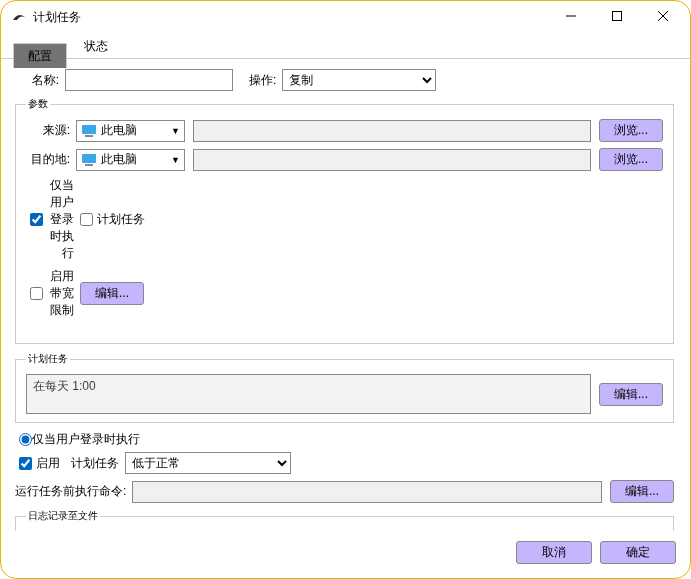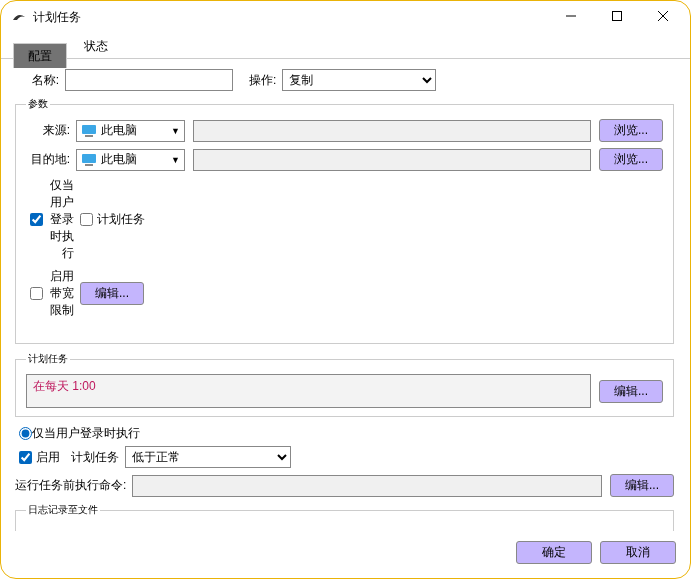--- a/index.html
+++ b/index.html
@@ -22,21 +22,21 @@
 button { border: 1px solid #888; background: #c4b5fd; height: 23px; font-size: 12px; padding: 0 14px; border-radius: 3px; font-family: inherit; }
 fieldset { border: 1px solid #ccc; margin-bottom: 8px; padding: 8px 10px 8px 10px; }
 legend { font-size: 10px; padding: 0 2px; }
 .check { display: flex; align-items: center; gap: 4px; margin-right: 16px; }
 .check input { width: 13px; height: 13px; accent-color: #0067c0; }
 .radio { display: flex; align-items: center; }
 .radio input { width: 13px; height: 13px; accent-color: #0067c0; }
 .compsel { display: flex; align-items: center; border: 1px solid #888; height: 22px; width: 109px; background: #fff; padding-left: 4px; }
 .compicon { width: 16px; height: 14px; display: inline-flex; align-items: center; justify-content: center; margin-right: 4px; }
 .compsel .arrow { margin-left: auto; padding-right: 4px; font-size: 9px; }
-.schedtxt { border: 1px solid #888; background: #f3f3f3; height: 34px; padding: 3px 6px; flex:1; margin-right: 8px; color: #be185d; }
+.schedtxt { border: 1px solid #888; background: #f3f3f3; height: 40px; padding: 3px 6px; flex:1; margin-right: 8px; color: #404040; }
 .footer { display: flex; justify-content: flex-end; gap: 8px; padding: 10px 14px 14px; }
 .footer button { width: 76px; }
 .gap { width: 8px; }
 </style>
 </head>
 <body>
 
 <div class="window">
   <div class="titlebar">
     <span class="ticon">
@@ -169,16 +169,16 @@
       <button>编辑...</button>
     </div>
 
     <fieldset>
       <legend>日志记录至文件</legend>
 
     </fieldset>
   </div>
 
   <div class="footer">
+    <button>取消</button>
     <button>确定</button>
-    <button>取消</button>
   </div>
 </div>
 
 </body></html>

